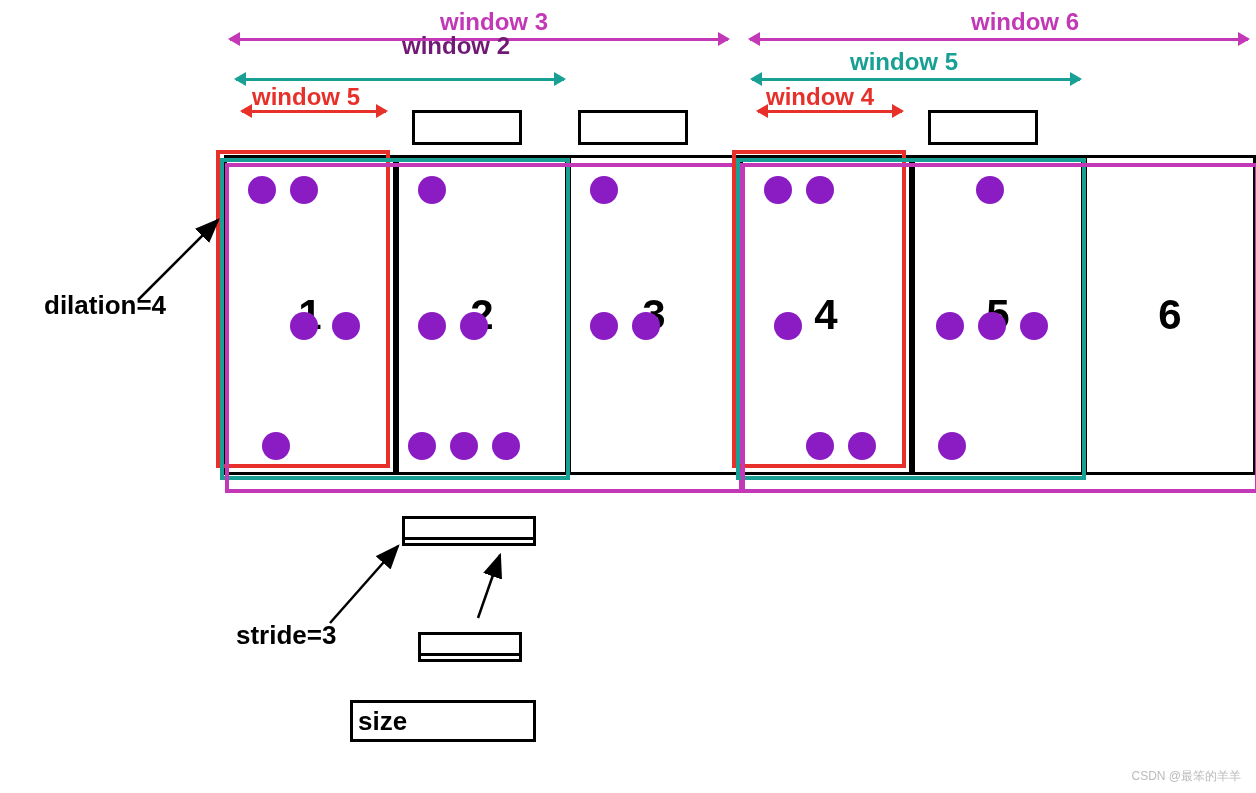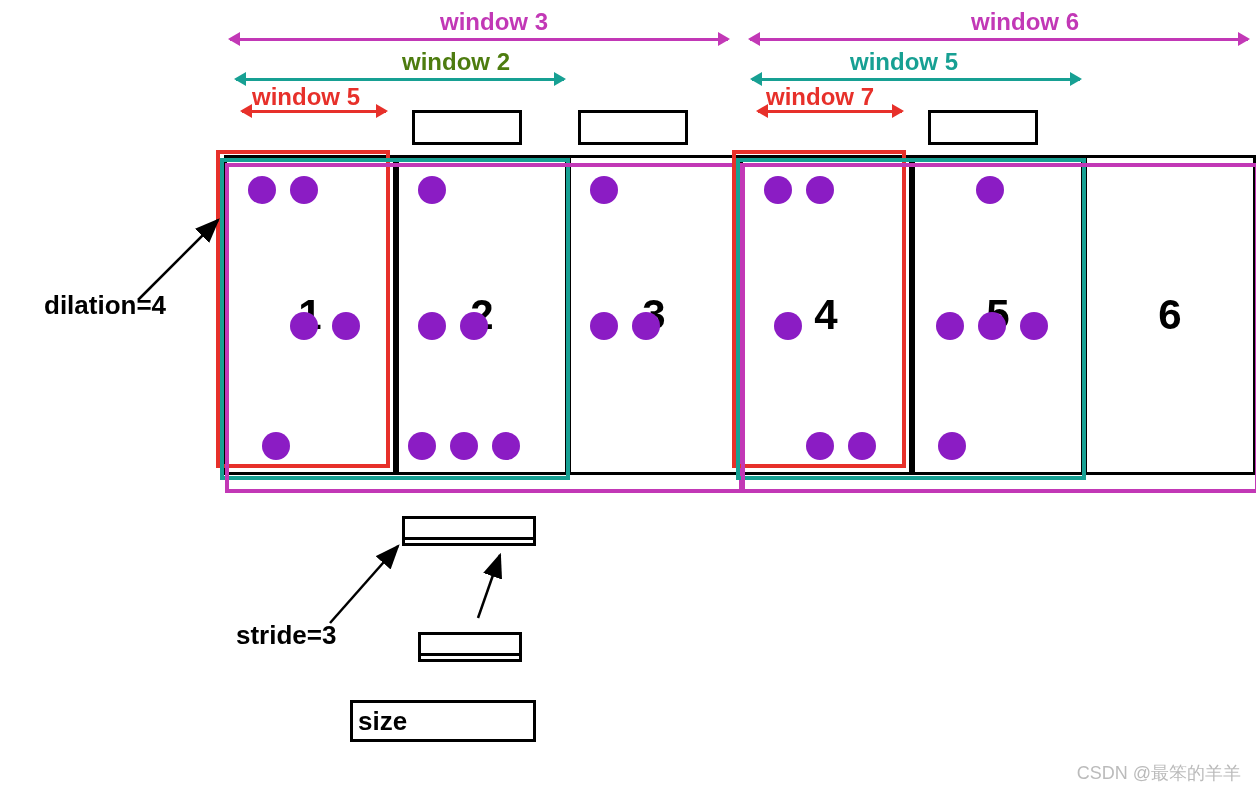--- a/index.html
+++ b/index.html
@@ -13,42 +13,42 @@
 .teal-bg { background:#17a093; } .teal-bg::before{border-right-color:#17a093;} .teal-bg::after{border-left-color:#17a093;}
 .magenta-bg { background:#c238b6; } .magenta-bg::before{border-right-color:#c238b6;} .magenta-bg::after{border-left-color:#c238b6;}
 .rect { position:absolute; background:transparent; }
 .rect.red { border:4px solid #e7302a; }
 .rect.teal { border:4px solid #17a093; }
 .rect.magenta { border:4px solid #c238b6; }
 .whitebox { position:absolute; background:#fff; border:3px solid #000; }
 .text-line { position:absolute; height:3px; background:#000; }
 .cell { position:absolute; border:3px solid #000; font-size:42px; font-weight:bold; text-align:center; display:flex; align-items:center; justify-content:center; }
 .dot { position:absolute; width:28px; height:28px; border-radius:50%; background:#8b1cc4; }
-.watermark { position:absolute; right:15px; bottom:8px; font-size:18px; color:#bbb; }
+.watermark { position:absolute; right:15px; bottom:8px; font-size:12px; color:#bbb; }
 </style>
 </head>
 <body>
 
 <div class="label" style="left:440px; top:8px; color:#c238b6;">window 3</div>
 <div class="arrow-line magenta-bg" style="left:230px; top:38px; width:498px;"></div>
 
 <div class="label" style="left:971px; top:8px; color:#c238b6;">window 6</div>
 <div class="arrow-line magenta-bg" style="left:750px; top:38px; width:498px;"></div>
 
 <div class="whitebox" style="left:385px; top:45px; width:132px; height:24px; border:none;"></div>
-<div class="label" style="left:402px; top:48px; color:#4d7c0f;">window 2</div>
+<div class="label" style="left:402px; top:32px; color:#701a75;">window 2</div>
 <div class="arrow-line teal-bg" style="left:236px; top:78px; width:328px;"></div>
 
 <div class="label" style="left:850px; top:48px; color:#17a093;">window 5</div>
 <div class="arrow-line teal-bg" style="left:752px; top:78px; width:328px;"></div>
 
 <div class="label" style="left:252px; top:83px; color:#e7302a;">window 5</div>
 <div class="arrow-line red-bg" style="left:242px; top:110px; width:144px;"></div>
 
-<div class="label" style="left:766px; top:83px; color:#e7302a;">window 7</div>
+<div class="label" style="left:766px; top:83px; color:#e7302a;">window 4</div>
 <div class="arrow-line red-bg" style="left:758px; top:110px; width:144px;"></div>
 
 <div class="whitebox" style="left:412px; top:110px; width:110px; height:35px;"></div>
 <div class="whitebox" style="left:578px; top:110px; width:110px; height:35px;"></div>
 <div class="whitebox" style="left:928px; top:110px; width:110px; height:35px;"></div>
 
 <div class="cell" style="left:224px; top:155px; width:172px; height:320px;">1</div>
 <div class="cell" style="left:396px; top:155px; width:172px; height:320px;">2</div>
 <div class="cell" style="left:568px; top:155px; width:172px; height:320px;">3</div>
 <div class="cell" style="left:740px; top:155px; width:172px; height:320px;">4</div>

